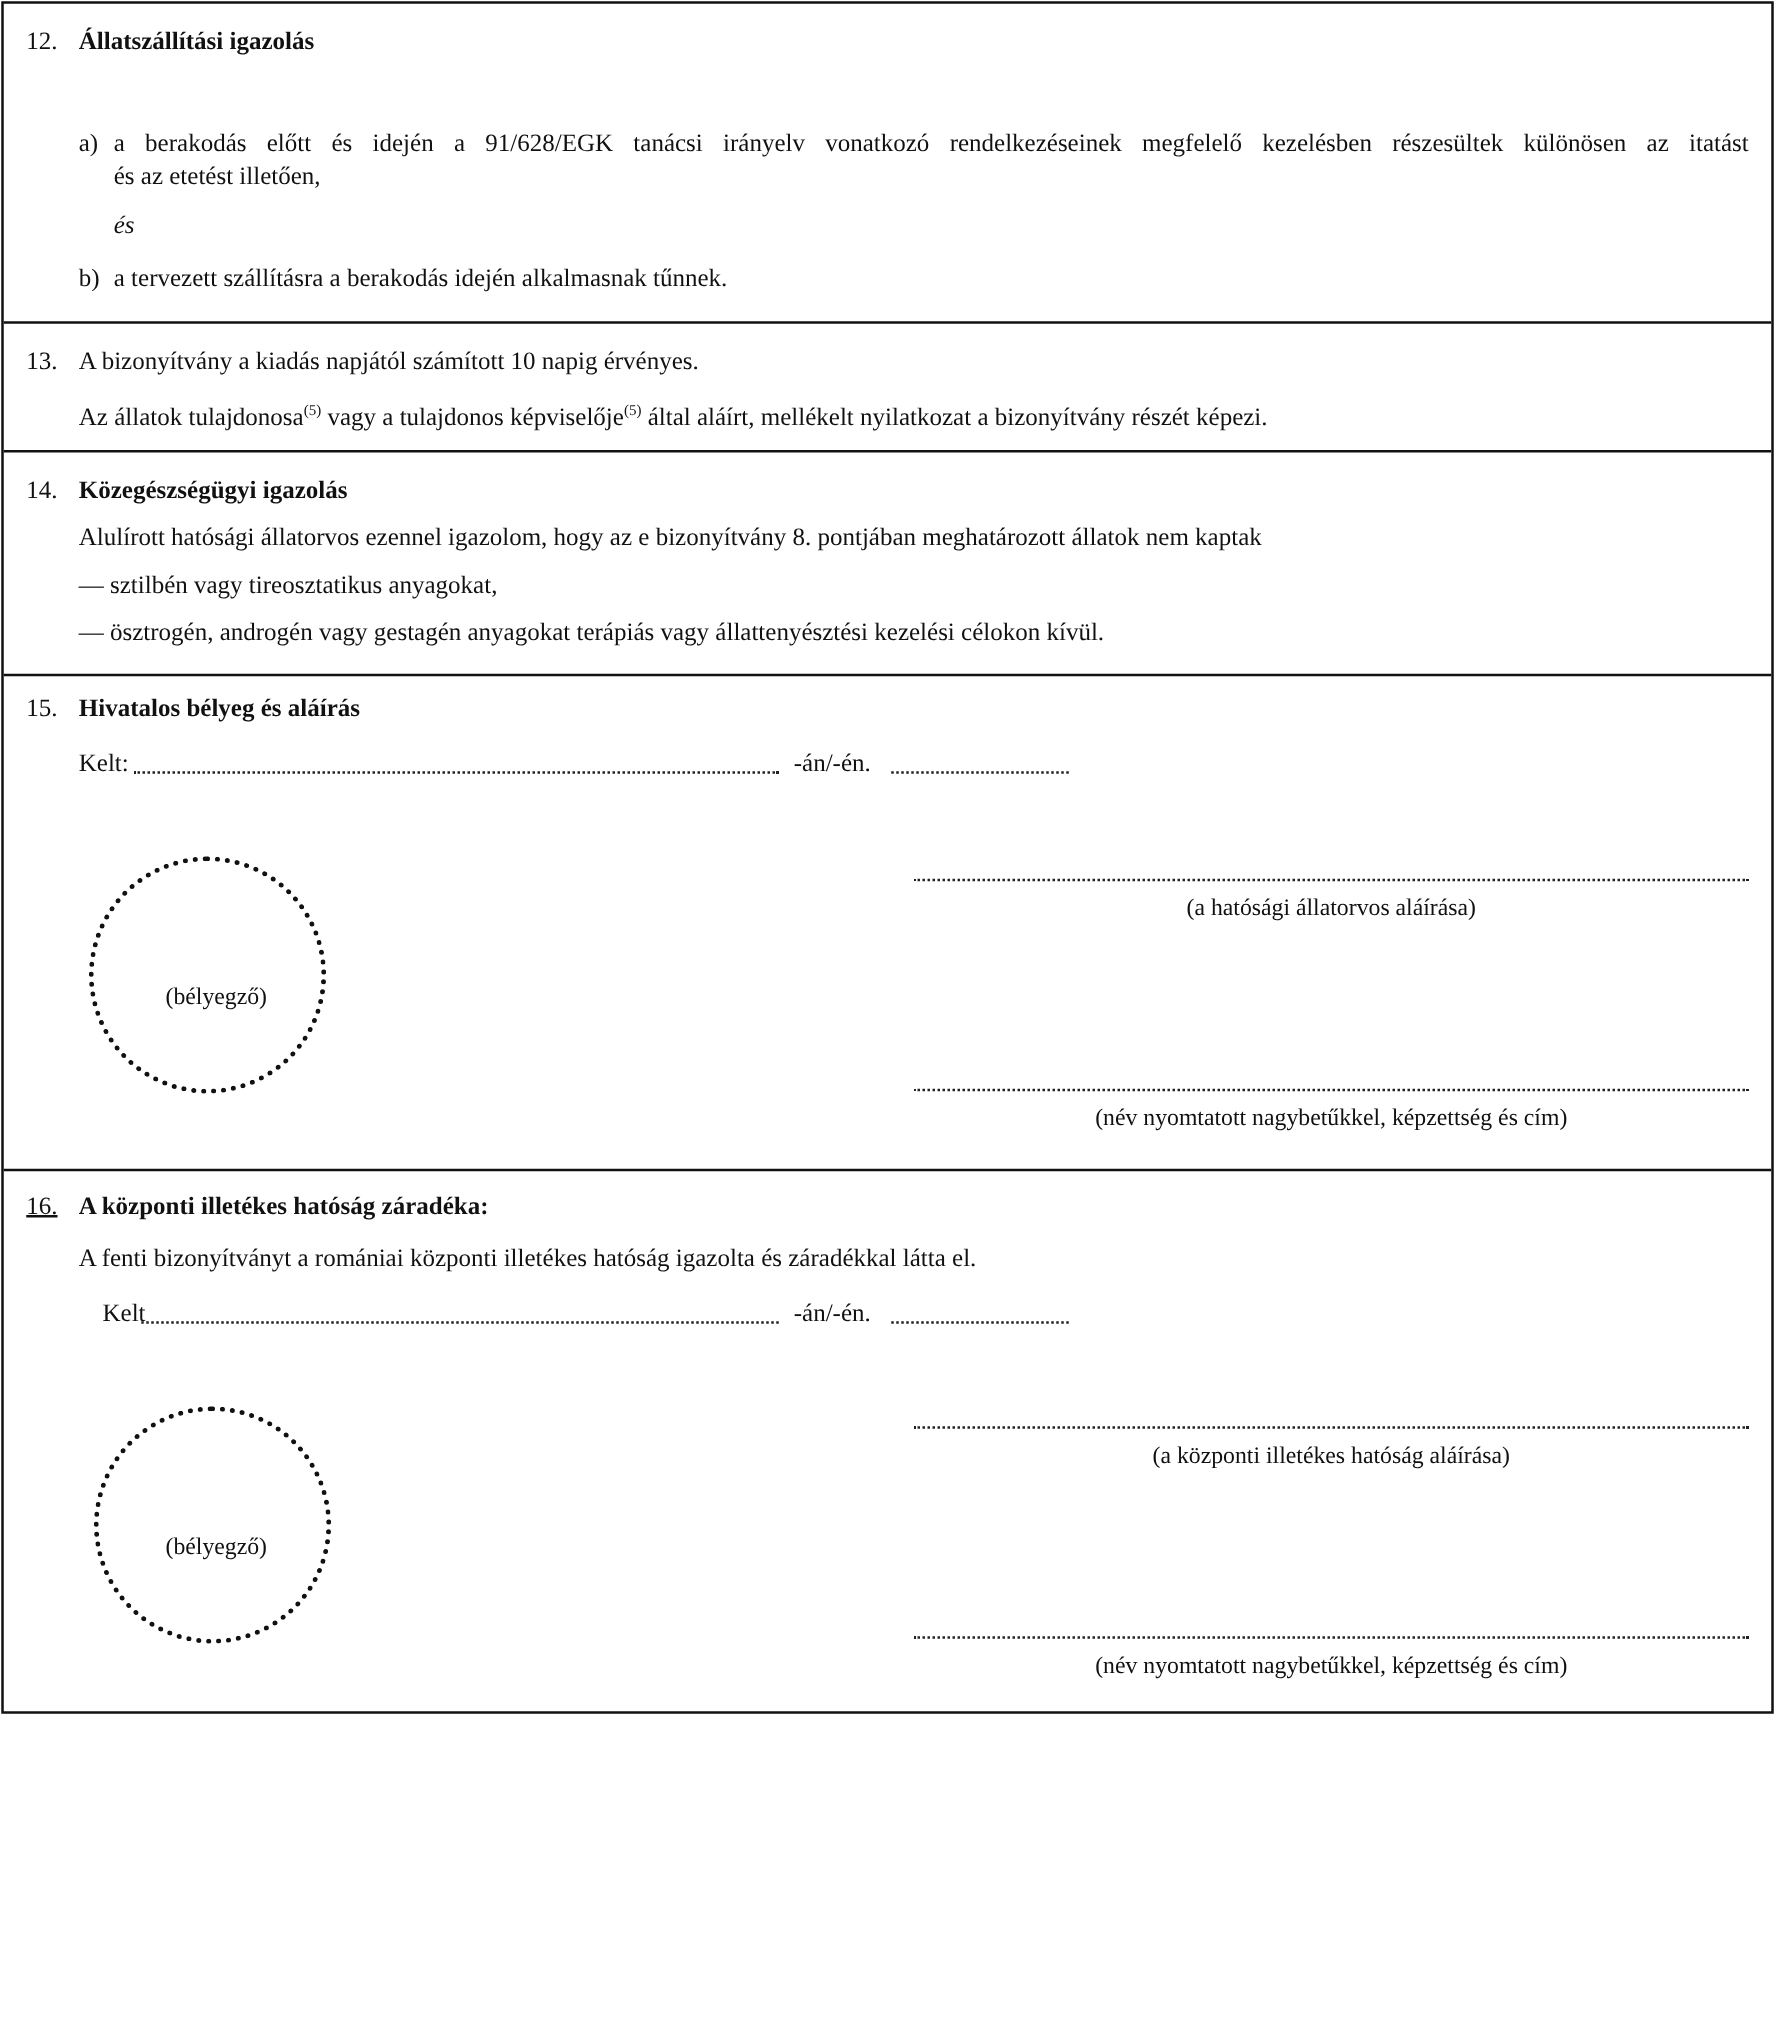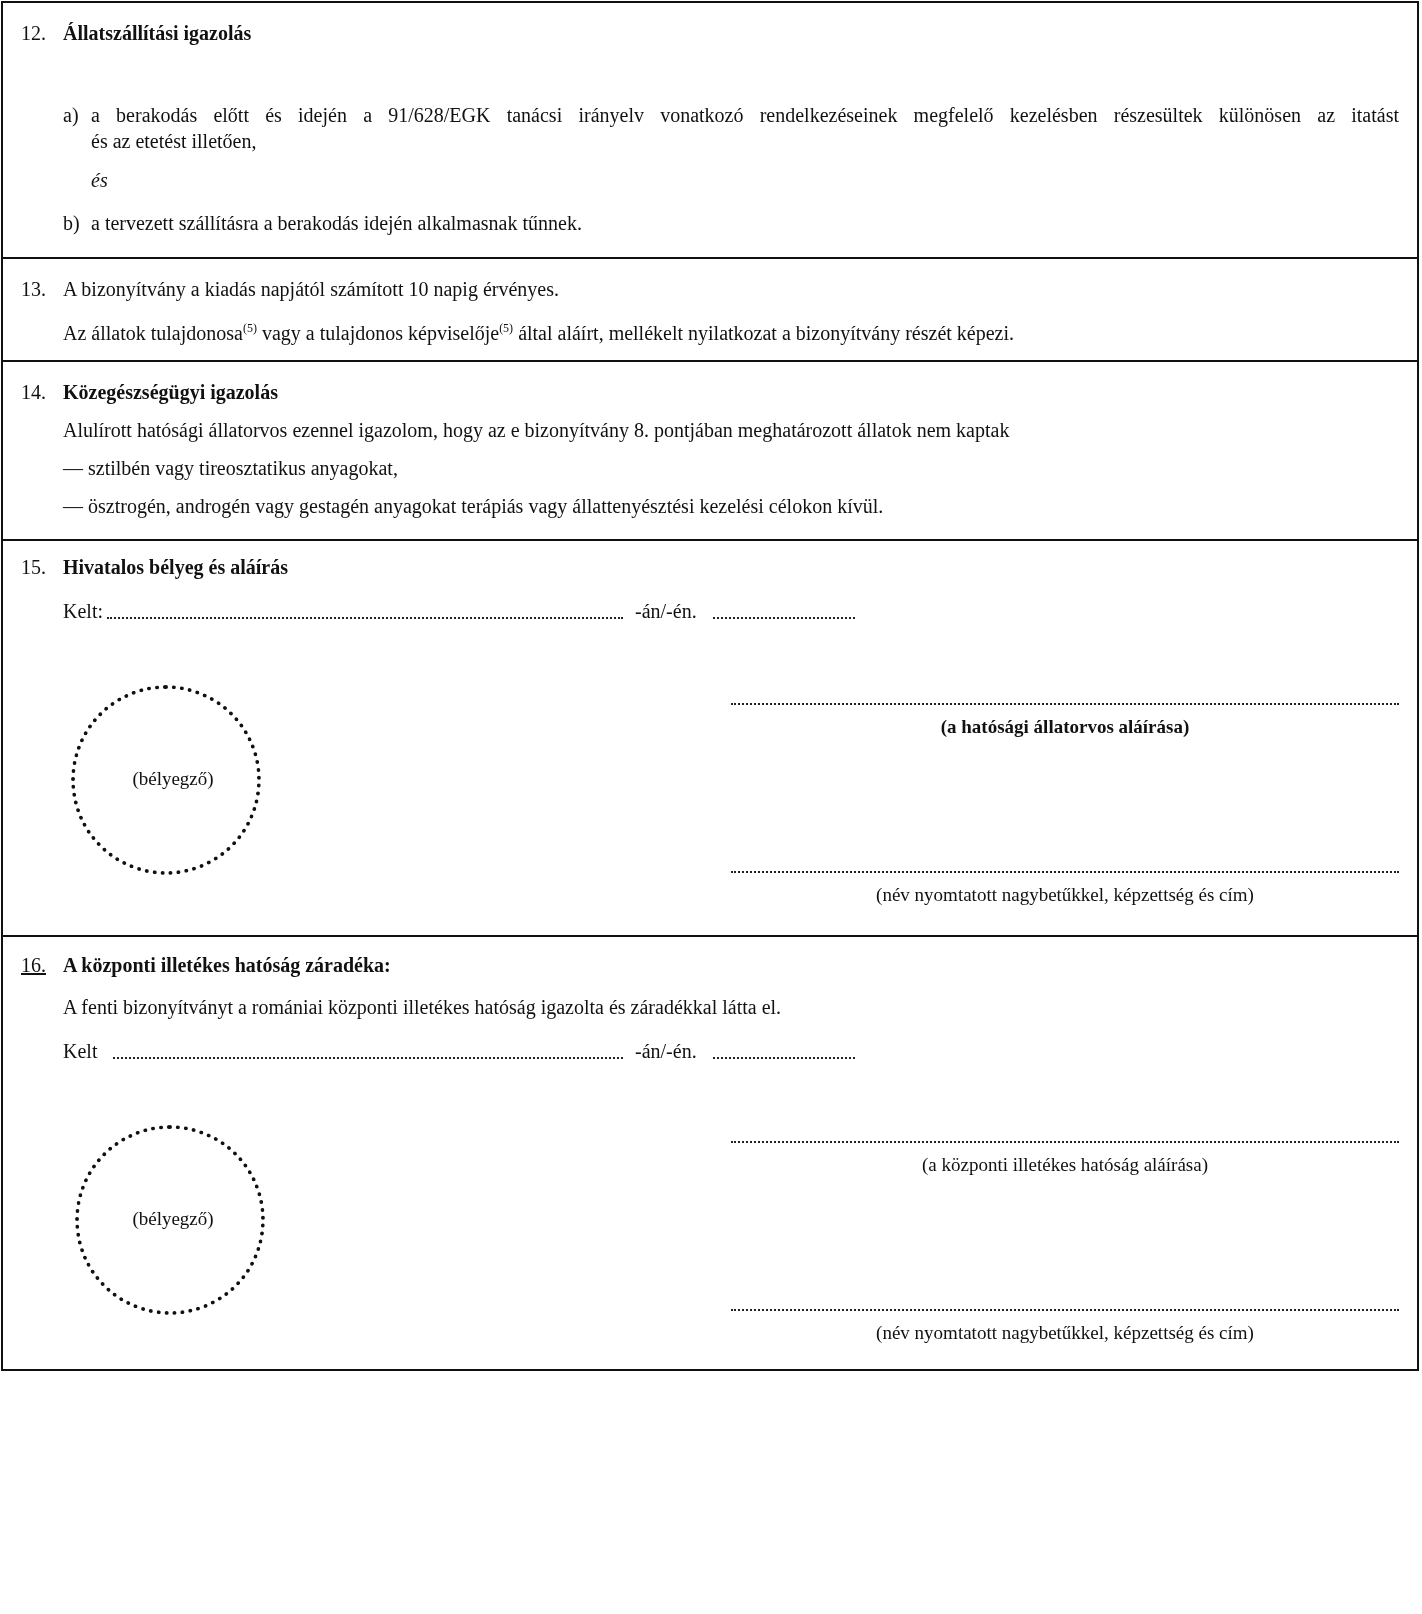--- a/index.html
+++ b/index.html
@@ -10,21 +10,21 @@
   .row { position: absolute; left: 0; right: 0; border-bottom: 2px solid #111; box-sizing: border-box; }
   .row.last { border-bottom: none; }
   .t { position: absolute; white-space: nowrap; line-height: 24px; }
   .num { left: 18px; }
   .head { left: 60px; font-weight: bold; }
   .ind { left: 60px; }
   .ind2 { left: 88px; }
   .dots { position: absolute; border-bottom: 2px dotted #222; height: 0; }
   .stamp { position: absolute; width: 190px; height: 190px; border-radius: 50%;
            border: 4px dotted #111; box-sizing: border-box; }
-  .stamp-label { position: absolute; width: 190px; text-align: center; font-size: 19px; }
+  .stamp-label { position: absolute; width: 190px; text-align: center; font-size: 19px; margin-top: 19px; }
   .caption { position: absolute; text-align: center; font-size: 19px; white-space: nowrap; }
   .sup { font-size: 12px; vertical-align: super; }
 </style>
 </head>
 <body>
 
 <div class="form">
 
   <div class="row" style="top:0; height:256px;">
     <span class="t num" style="top:18px;">12.</span>
@@ -60,30 +60,30 @@
     <span class="t head" style="top:14px;">Hivatalos bélyeg és aláírás</span>
     <span class="t ind" style="top:58px;">Kelt:</span>
     <div class="dots" style="left:104px; width:516px; top:76px;"></div>
     <span class="t" style="left:632px; top:58px;">-án/-én.</span>
     <div class="dots" style="left:710px; width:142px; top:76px;"></div>
 
     <div class="stamp" style="left:68px; top:144px;"></div>
     <span class="stamp-label t" style="left:75px; top:226px;">(bélyegző)</span>
 
     <div class="dots" style="left:728px; width:668px; top:162px;"></div>
-    <span class="caption t" style="left:728px; width:668px; top:174px;font-weight:bold;">(a hatósági állatorvos aláírása)</span>
+    <span class="caption t" style="left:728px; width:668px; top:174px;">(a hatósági állatorvos aláírása)</span>
     <div class="dots" style="left:728px; width:668px; top:330px;"></div>
     <span class="caption t" style="left:728px; width:668px; top:342px;">(név nyomtatott nagybetűkkel, képzettség és cím)</span>
   </div>
 
   <div class="row last" style="top:934px; height:434px;">
     <span class="t num" style="top:16px;text-decoration:underline;">16.</span>
     <span class="t head" style="top:16px;">A központi illetékes hatóság záradéka:</span>
     <span class="t ind" style="top:58px;">A fenti bizonyítványt a romániai központi illetékes hatóság igazolta és záradékkal látta el.</span>
-    <span class="t ind" style="top:102px;">Kelt</span>
+    <span class="t ind" style="top:102px;margin-left:19px;">Kelt</span>
     <div class="dots" style="left:110px; width:510px; top:120px;"></div>
     <span class="t" style="left:632px; top:102px;">-án/-én.</span>
     <div class="dots" style="left:710px; width:142px; top:120px;"></div>
 
     <div class="stamp" style="left:72px; top:188px;"></div>
     <span class="stamp-label t" style="left:75px; top:270px;">(bélyegző)</span>
 
     <div class="dots" style="left:728px; width:668px; top:204px;"></div>
     <span class="caption t" style="left:728px; width:668px; top:216px;text-align:center;">(a központi illetékes hatóság aláírása)</span>
     <div class="dots" style="left:728px; width:668px; top:372px;"></div>

